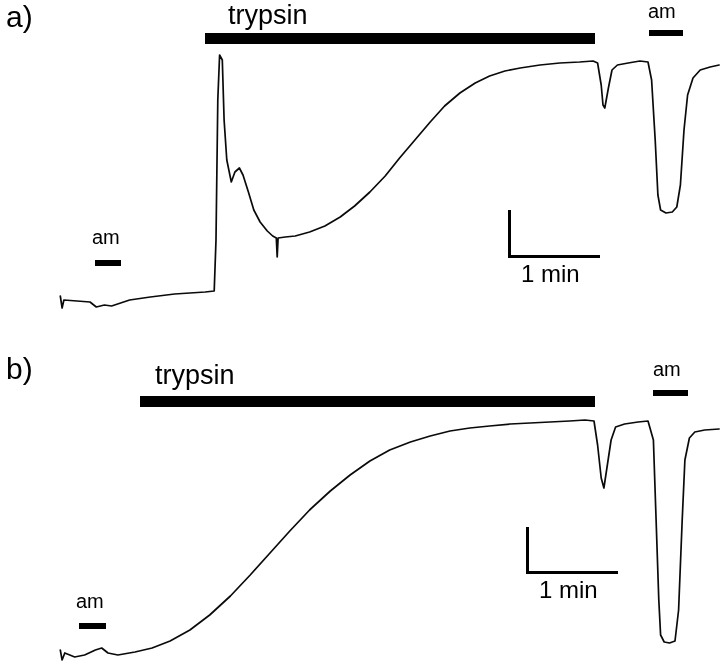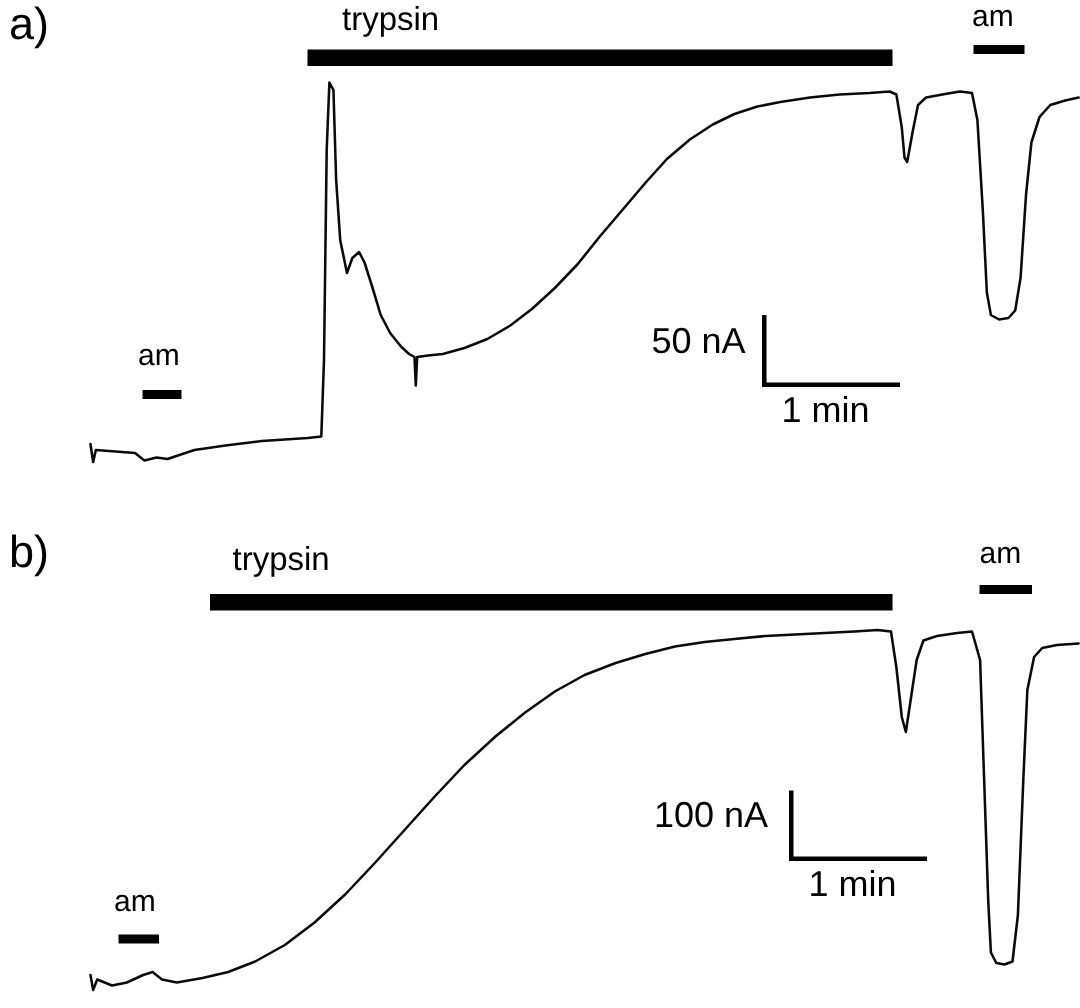--- a/index.html
+++ b/index.html
@@ -10,21 +10,21 @@
     background: #fff;
     overflow: hidden;
     font-family: "Liberation Sans", "DejaVu Sans", sans-serif;
     color: #000;
   }
   .traces { position: absolute; left: 0; top: 0; width: 720px; height: 672px; }
   .traces polyline { fill: none; stroke: #0a0a0a; stroke-width: 1.7; stroke-linejoin: round; stroke-linecap: round; }
 
   .txt { position: absolute; white-space: nowrap; color: #000; }
   .panel-label { font-size: 30px; }
-  .trypsin-text { font-size: 22px; }
+  .trypsin-text { font-size: 27px; }
   .am-text { font-size: 20px; }
   .scale-text { font-size: 24px; }
   .bar { position: absolute; background: #000; }
 
   
   .pl-a        { left: 6px;   top: 0px; }
   .tr-text-a   { left: 228px; top: 0px; }
   .tr-bar-a    { left: 205px; top: 33px;  width: 390px; height: 11px; }
   .am-r-text-a { left: 648px; top: 0px; }
   .am-r-bar-a  { left: 649px; top: 30px;  width: 34px;  height: 6px; }
@@ -58,30 +58,28 @@
     <polyline points="60.3,650.0 62.1,660.0 64.8,653.0 74.7,657.0 84.6,655.0 95.4,650.0 101.7,648.0 108.0,653.0 117.9,655.0 135.0,652.0 152.1,648.0 170.1,641.0 189.9,630.0 209.7,615.0 230.4,596.0 250.2,575.0 270.0,553.0 289.8,531.0 309.6,510.0 330.3,491.0 350.1,475.0 369.9,461.0 389.7,450.0 410.4,442.0 430.2,436.0 450.0,431.0 469.8,428.0 489.6,426.0 510.3,424.0 530.1,423.0 549.9,422.0 569.7,421.0 585.0,420.0 594.0,421.0 597.6,445.0 601.2,478.0 603.9,488.0 606.6,470.0 611.1,440.0 615.6,427.0 624.6,424.0 638.1,422.0 648.0,421.0 653.4,440.0 656.1,520.0 658.8,600.0 660.6,635.0 664.2,642.0 669.6,643.0 675.0,641.0 678.6,610.0 682.2,520.0 684.9,460.0 689.4,438.0 694.8,432.0 704.7,430.0 719.1,429.0"></polyline>
   </svg>
 
   <div class="txt panel-label pl-a">a)</div>
   <div class="txt trypsin-text tr-text-a">trypsin</div>
   <div class="bar tr-bar-a"></div>
   <div class="txt am-text am-r-text-a">am</div>
   <div class="bar am-r-bar-a"></div>
   <div class="txt am-text am-l-text-a">am</div>
   <div class="bar am-l-bar-a"></div>
-  <div class="txt scale-text sc-cur-a">50 nA</div>
   <div class="bar sc-v-a"></div>
   <div class="bar sc-h-a"></div>
   <div class="txt scale-text sc-tm-a">1 min</div>
 
   <div class="txt panel-label pl-b">b)</div>
   <div class="txt trypsin-text tr-text-b">trypsin</div>
   <div class="bar tr-bar-b"></div>
   <div class="txt am-text am-r-text-b">am</div>
   <div class="bar am-r-bar-b"></div>
   <div class="txt am-text am-l-text-b">am</div>
   <div class="bar am-l-bar-b"></div>
-  <div class="txt scale-text sc-cur-b">100 nA</div>
   <div class="bar sc-v-b"></div>
   <div class="bar sc-h-b"></div>
   <div class="txt scale-text sc-tm-b">1 min</div>
 
 </div>
 
 </body></html>

